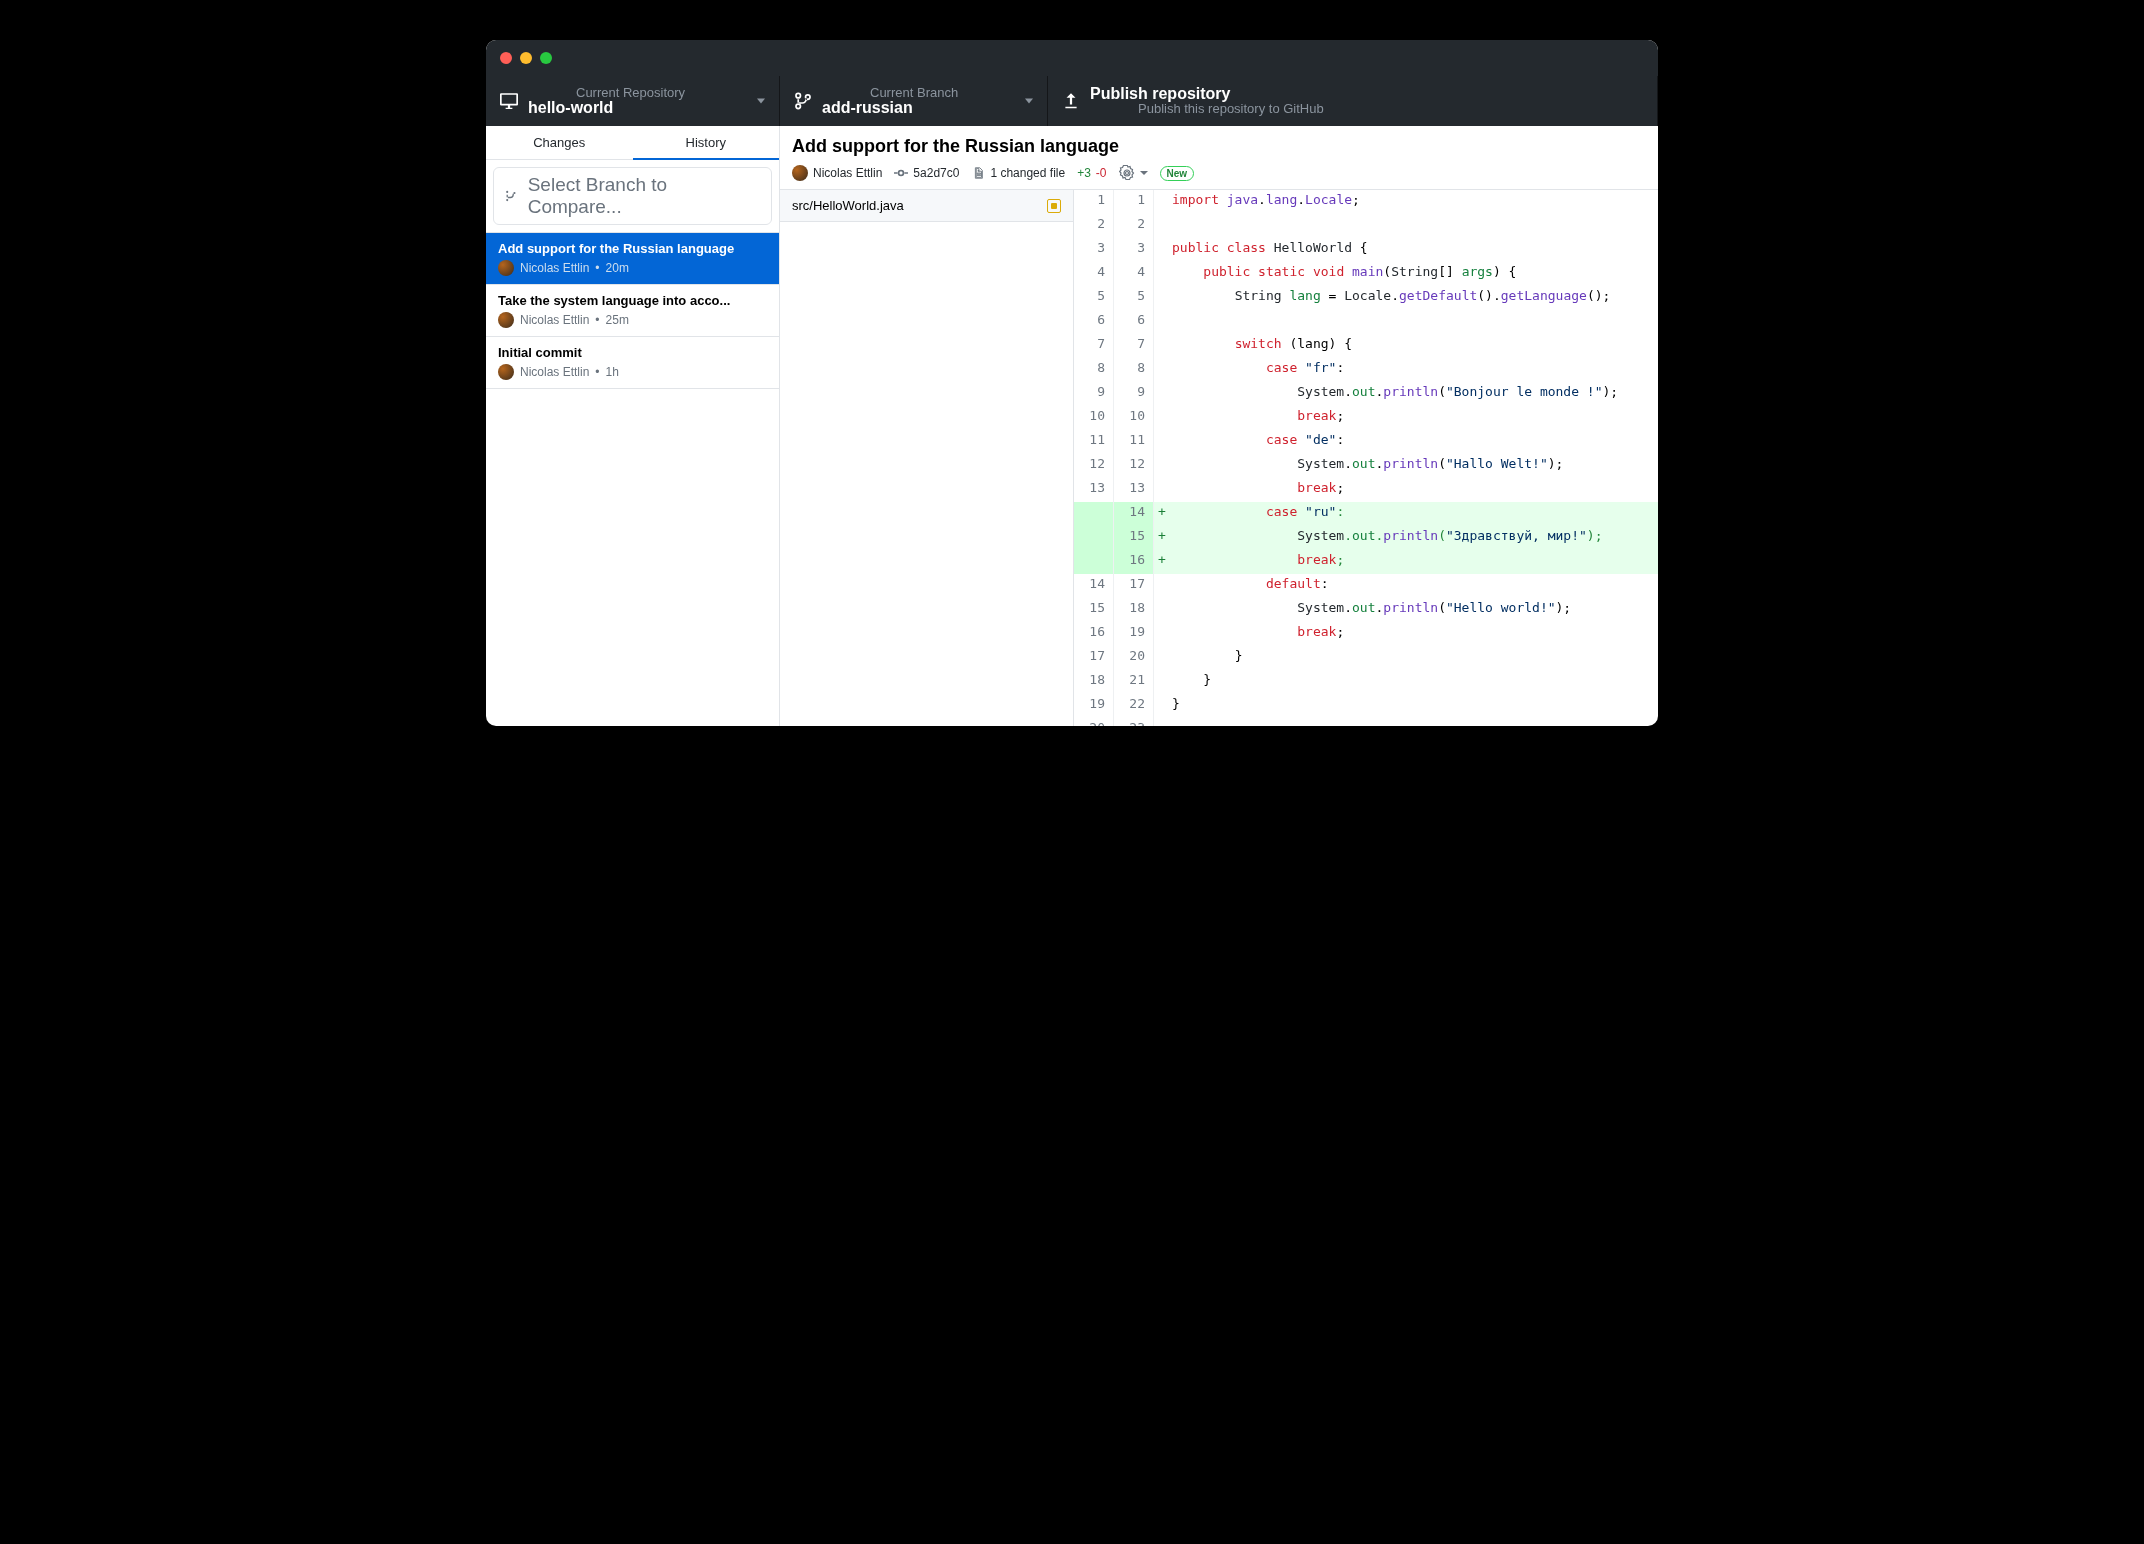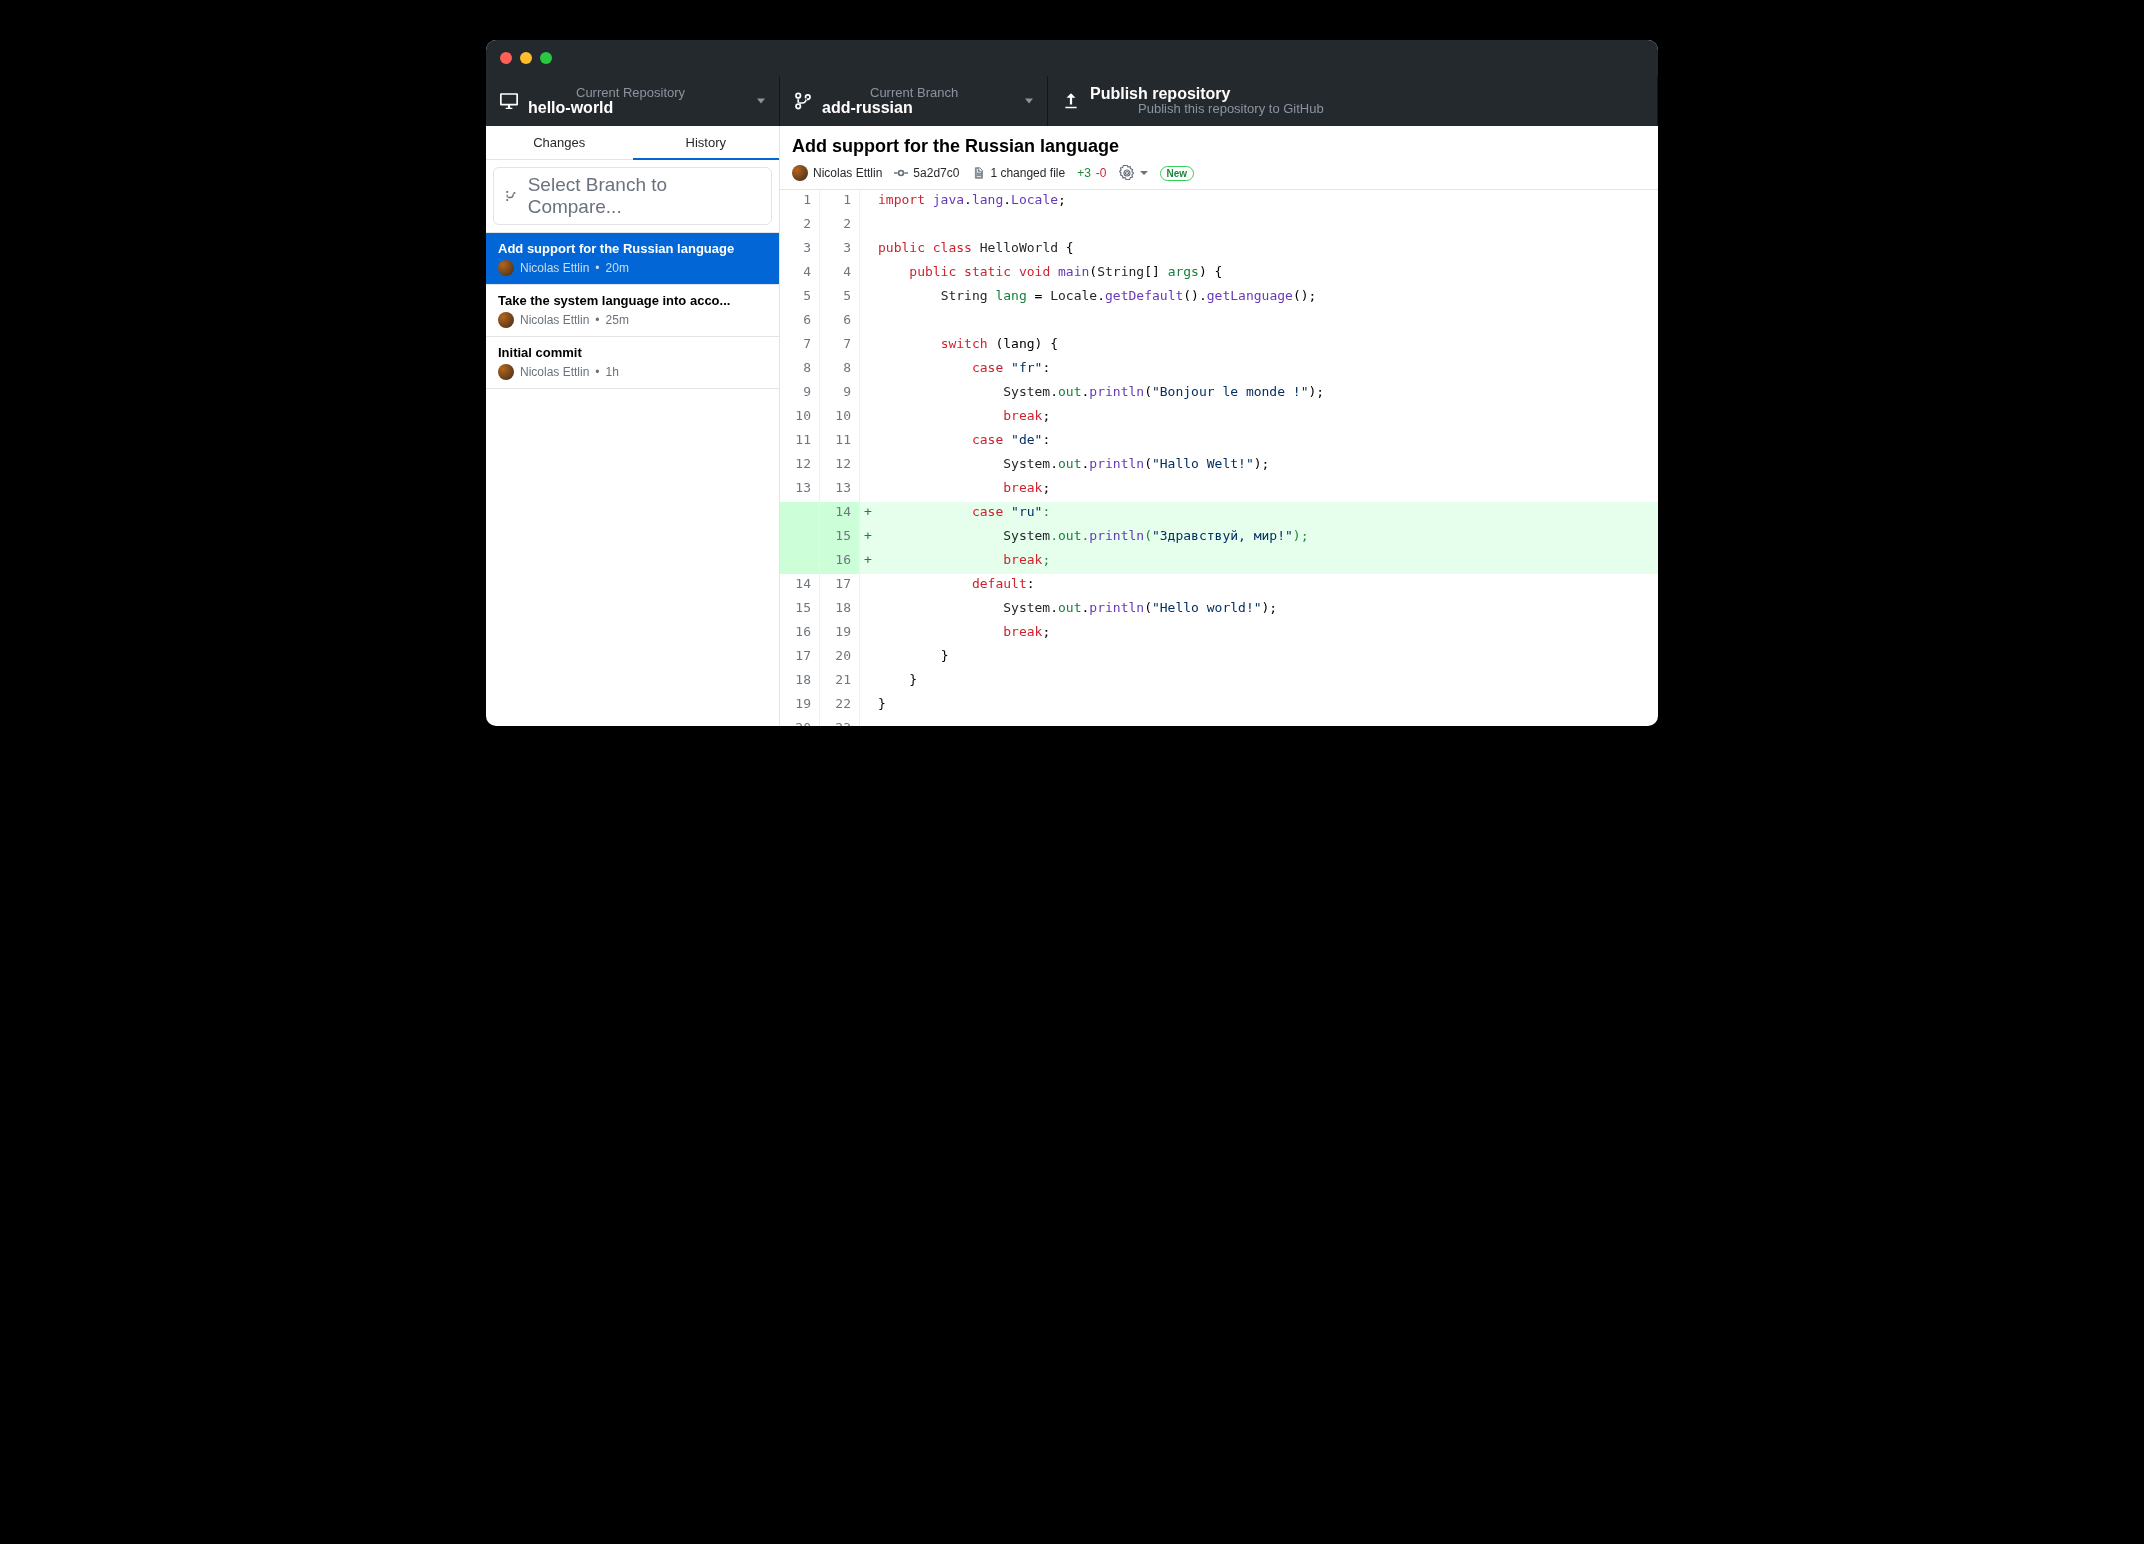--- a/index.html
+++ b/index.html
@@ -186,20 +186,28 @@
             <svg class="gear-icon" viewBox="0 0 16 16">
                 <path d="M8 5a3 3 0 100 6 3 3 0 000-6zm0 1.5a1.5 1.5 0 110 3 1.5 1.5 0 010-3zM8 0l1 2 2-.5.5 2 2 1-.5 2 1.5 1.5L13 10l.5 2-2 .5-1 2H7l-1-2-2 .5L3.5 11l-2-1 .5-2L.5 6.5 2 5l-.5-2 2-.5 1-2h3z" fill="none" stroke="#6a737d" stroke-width="1.2"></path>
               </svg>
             <div class="small-caret"></div>
           </span>
           <span class="new-pill">New</span>
         </div>
       </div>
 
       <div class="diff-body" style="display:flex;flex:1;overflow:hidden;">
+        <div style="width:294px;border-right:1px solid #e1e4e8;">
+          <div class="file-row">
+            <span>src/HelloWorld.java</span>
+            <span class="mod-badge">
+                <span class="mod-dot"></span>
+              </span>
+          </div>
+        </div>
         <div class="diff-area" id="diff-area">
             <div class="diff-row ">
               <div class="ln">1</div>
     <div class="ln">1</div>
     <div class="sign"> </div>
     <div class="code"><span class="k">import</span> <span class="f">java</span>.<span class="f">lang</span>.<span class="f">Locale</span>;</div>
             </div>
             <div class="diff-row ">
               <div class="ln">2</div>
     <div class="ln">2</div>

